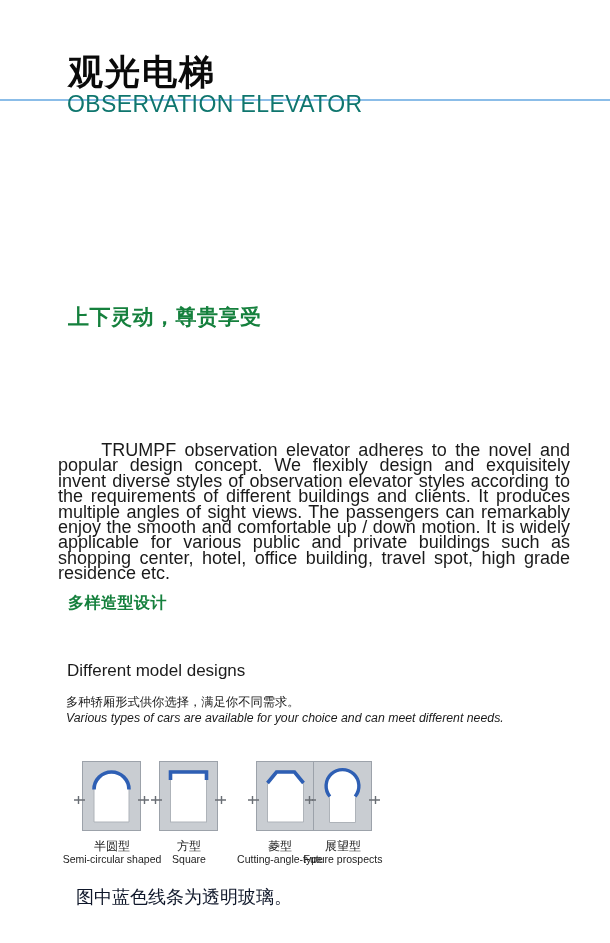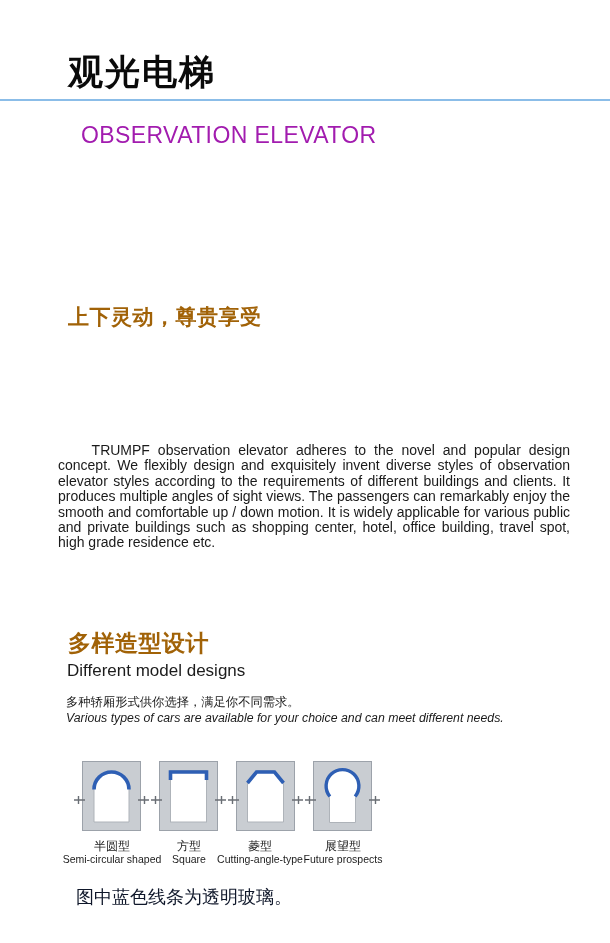--- a/index.html
+++ b/index.html
@@ -15,38 +15,38 @@
   .title-cn{
     position:absolute;left:68px;top:52px;
     font-size:35px;font-weight:900;letter-spacing:2px;
     line-height:40px;color:#0a0a0a;margin:0;
   }
   .header-rule{
     position:absolute;left:0;top:99px;width:610px;height:2px;
     background:#8BBDE8;
   }
   .title-en{
-    position:absolute;left:67px;top:122px;
-    font-size:23px;font-weight:400;letter-spacing:.4px;color:#a21caf;margin-left:14px;
+    position:absolute;left:67px;top:91px;
+    font-size:23px;font-weight:400;letter-spacing:.4px;color:#0f766e;
   }
   
   .h2{
     position:absolute;left:68px;margin:0;
-    font-size:21px;font-weight:700;color:#a16207;letter-spacing:.5px;
+    font-size:21px;font-weight:700;color:#15803d;letter-spacing:.5px;
   }
   .h2-sub{
     position:absolute;left:67px;
     font-size:16.5px;font-weight:400;color:#1c1c1c;
   }
   .para{
     position:absolute;left:58px;width:512px;
     text-align:justify;color:#1a1a1a;margin:0;
   }
   .para-cn{top:372px;font-size:13px;line-height:23px;text-indent:2em;}
-  .para-en{top:443px;font-size:14px;line-height:15.4px;text-indent:2.4em;}
+  .para-en{top:443px;font-size:18px;line-height:15.4px;text-indent:2.4em;}
   
   .intro{
     position:absolute;left:66px;font-size:12.3px;color:#1a1a1a;margin:0;
   }
   .models-row{position:absolute;left:0;top:761px;width:520px;height:110px;}
   .model-card{position:absolute;top:0;width:60px;}
   .model-card svg{display:block;overflow:visible;}
   .model-label-cn{
     position:absolute;top:77px;left:50%;transform:translateX(-50%);
     white-space:nowrap;font-size:12px;color:#222;
@@ -64,21 +64,21 @@
 
 <div class="page">
 
   <h1 class="title-cn">观光电梯</h1>
   <div class="header-rule"></div>
   <div class="title-en">OBSERVATION ELEVATOR</div>
 
   <h2 class="h2" style="top:303px;">上下灵动，尊贵享受</h2>
   <p class="para para-en">TRUMPF observation elevator adheres to the novel and popular design concept.  We flexibly design and exquisitely invent diverse styles of observation elevator styles according to the requirements of different buildings and clients.  It produces multiple angles of sight views.  The passengers can remarkably enjoy the smooth and comfortable up / down motion.  It is widely applicable for various public and private buildings such as shopping center, hotel, office building, travel spot, high grade residence etc.</p>
 
-  <h2 class="h2" style="top:628px;font-size:23px;font-family:Liberation Serif, serif;">多样造型设计</h2>
+  <h2 class="h2" style="top:593px;font-size:16px;font-family:Liberation Serif, serif;">多样造型设计</h2>
   <div class="h2-sub" style="top:661px;font-size:17px;">Different model designs</div>
   <p class="intro" style="top:694px;">多种轿厢形式供你选择，满足你不同需求。</p>
   <p class="intro" style="top:711px;font-style:italic;">Various types of cars are available for your choice and can meet different needs.</p>
 
   <div class="models-row">
 
     <div class="model-card" style="left:82px;">
       <svg width="59" height="70" viewBox="0 0 59 70">
         <rect x="0.5" y="0.5" width="58" height="69" fill="#C9CDD2" stroke="#9CA2AA"></rect>
         <path d="M-8 39 H3 M-3.5 35 V43" stroke="#696E74" stroke-width="1.4" fill="none"></path>
@@ -95,21 +95,21 @@
         <rect x="0.5" y="0.5" width="58" height="69" fill="#C9CDD2" stroke="#9CA2AA"></rect>
         <path d="M-8 39 H3 M-3.5 35 V43" stroke="#696E74" stroke-width="1.4" fill="none"></path>
         <path d="M56 39 H67 M62.5 35 V43" stroke="#696E74" stroke-width="1.4" fill="none"></path>
         <rect x="11.5" y="9.5" width="36" height="51.5" fill="#ffffff" stroke="#AEB3B9"></rect>
         <path d="M11.5 19 V11 H47.5 V19" stroke="#2E5FB4" stroke-width="3.6" fill="none"></path>
       </svg>
       <div class="model-label-cn">方型</div>
       <div class="model-label-en">Square</div>
     </div>
 
-    <div class="model-card" style="left:224px;padding-left:12px;">
+    <div class="model-card" style="left:244px;padding-left:12px;">
       <svg width="59" height="70" viewBox="0 0 59 70">
         <rect x="0.5" y="0.5" width="58" height="69" fill="#C9CDD2" stroke="#9CA2AA"></rect>
         <path d="M-8 39 H3 M-3.5 35 V43" stroke="#696E74" stroke-width="1.4" fill="none"></path>
         <path d="M56 39 H67 M62.5 35 V43" stroke="#696E74" stroke-width="1.4" fill="none"></path>
         <path d="M11.5 61 V21 L21 9.5 H38 L47.5 21 V61 Z" fill="#ffffff" stroke="#AEB3B9"></path>
         <path d="M11.5 22 L20.5 11 H38.5 L47.5 22" stroke="#2E5FB4" stroke-width="3.6" fill="none"></path>
       </svg>
       <div class="model-label-cn">菱型</div>
       <div class="model-label-en">Cutting-angle-type</div>
     </div>

